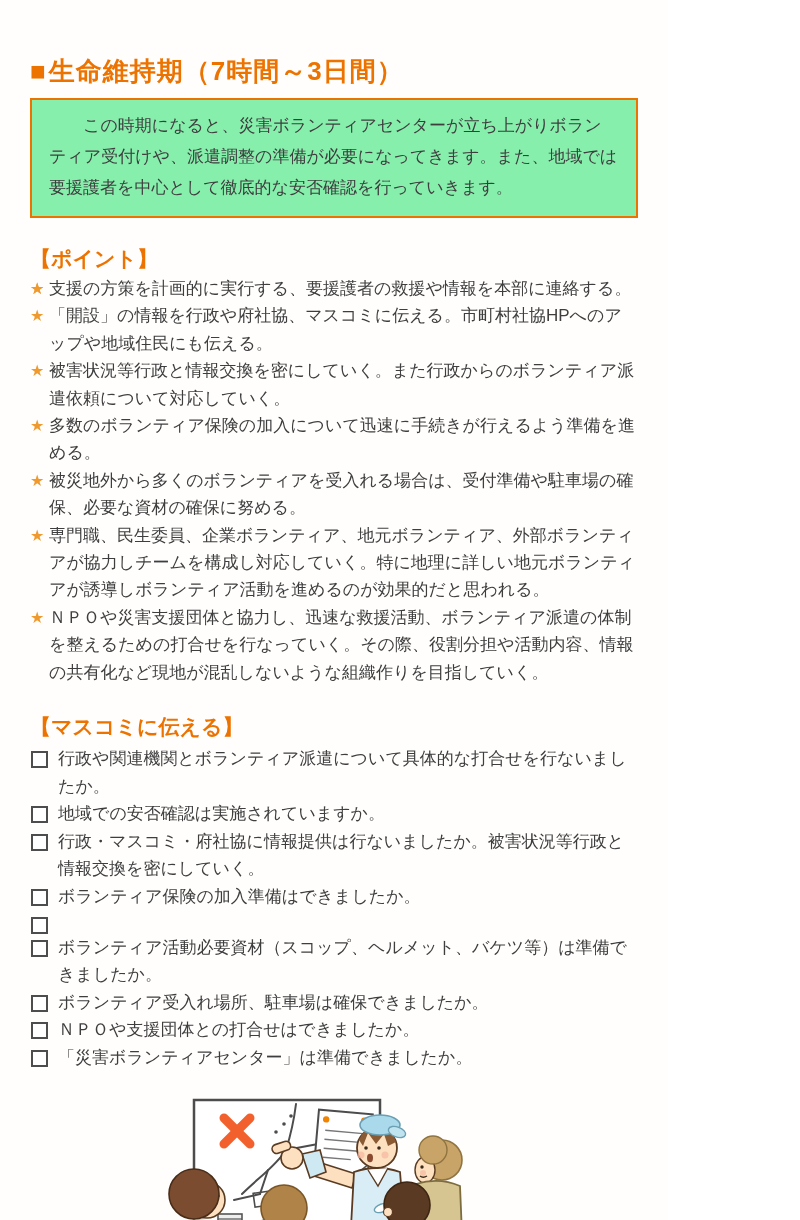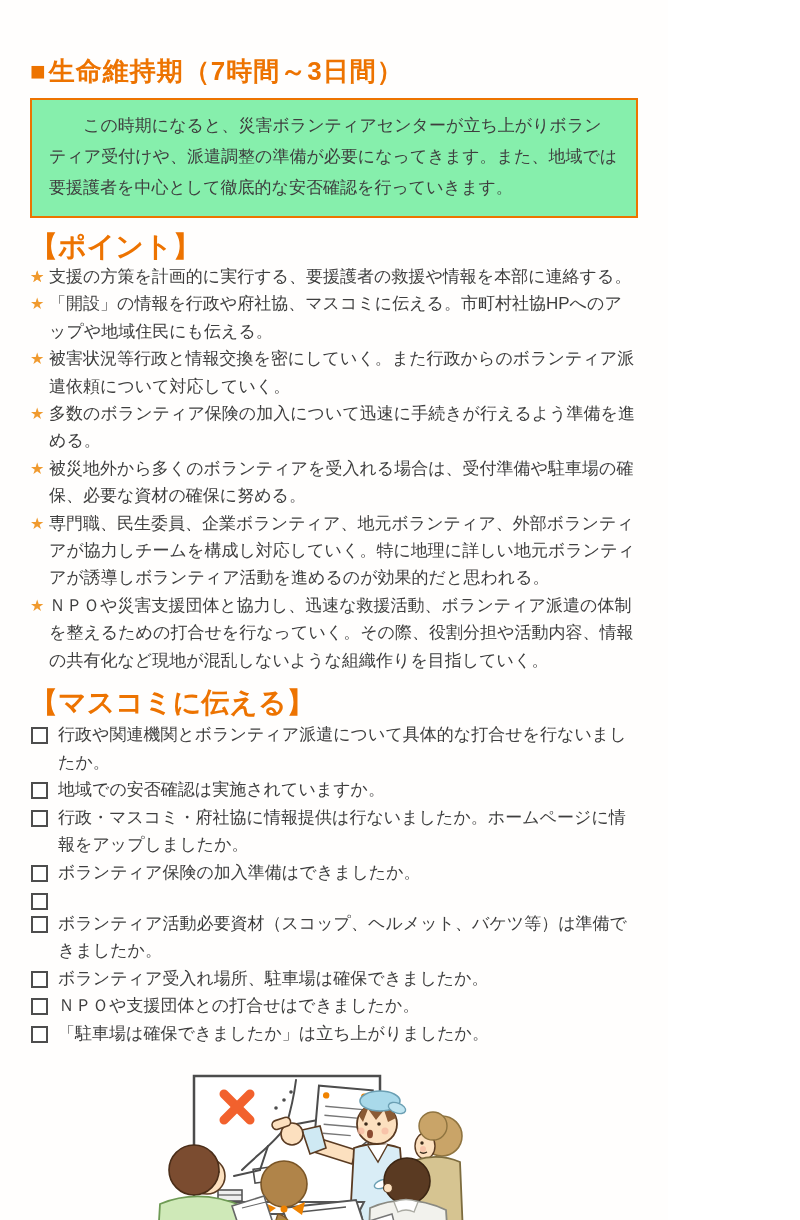--- a/index.html
+++ b/index.html
@@ -36,22 +36,22 @@
     background:#86efac;
   }
   .intro-box p{
     margin:0;
     font-size:17px;line-height:31px;
     text-indent:2em;
     color:var(--text);
   }
   
   .sub-head{
-    margin:16px 0 0 0;
-    font-size:28px;line-height:26px;font-weight:bold;
+    margin:28px 0 0 0;
+    font-size:21px;line-height:26px;font-weight:bold;
     color:var(--accent);
   }
   
   ul.points{
     list-style:none;margin:3px 0 0 0;padding:0;
   }
   ul.points li{
     position:relative;
     padding-left:19px;
     font-size:17px;line-height:27.4px;
@@ -111,21 +111,21 @@
       <li>
         <span class="cb"></span>
         <span>行政や関連機関とボランティア派遣について具体的な打合せを行ないましたか。</span>
       </li>
       <li>
         <span class="cb"></span>
         <span>地域での安否確認は実施されていますか。</span>
       </li>
       <li>
         <span class="cb"></span>
-        <span>行政・マスコミ・府社協に情報提供は行ないましたか。ホームページに情報をアップしましたか。</span>
+        <span>行政・マスコミ・府社協に情報提供は行ないましたか。被害状況等行政と情報交換を密にしていく。</span>
       </li>
       <li>
         <span class="cb"></span>
         <span>ボランティア保険の加入準備はできましたか。</span>
       </li>
       <li>
         <span class="cb"></span>
       </li>
       <li>
         <span class="cb"></span>
@@ -134,21 +134,21 @@
       <li>
         <span class="cb"></span>
         <span>ボランティア受入れ場所、駐車場は確保できましたか。</span>
       </li>
       <li>
         <span class="cb"></span>
         <span>ＮＰＯや支援団体との打合せはできましたか。</span>
       </li>
       <li>
         <span class="cb"></span>
-        <span>「駐車場は確保できましたか」は立ち上がりましたか。</span>
+        <span>「災害ボランティアセンター」は準備できましたか。</span>
       </li>
     </ul>
 
   <div class="illus-wrap">
     <svg viewBox="0 0 360 250" width="360" height="250" role="img">
 
       <g>
         <rect x="40" y="20" width="186" height="128" fill="#ffffff" stroke="#4c4c4c" stroke-width="2.5"></rect>
         <g stroke="#4c4c4c" stroke-width="2" fill="none" stroke-linecap="round">
           <path d="M88,114 C104,98 122,86 132,70"></path>

